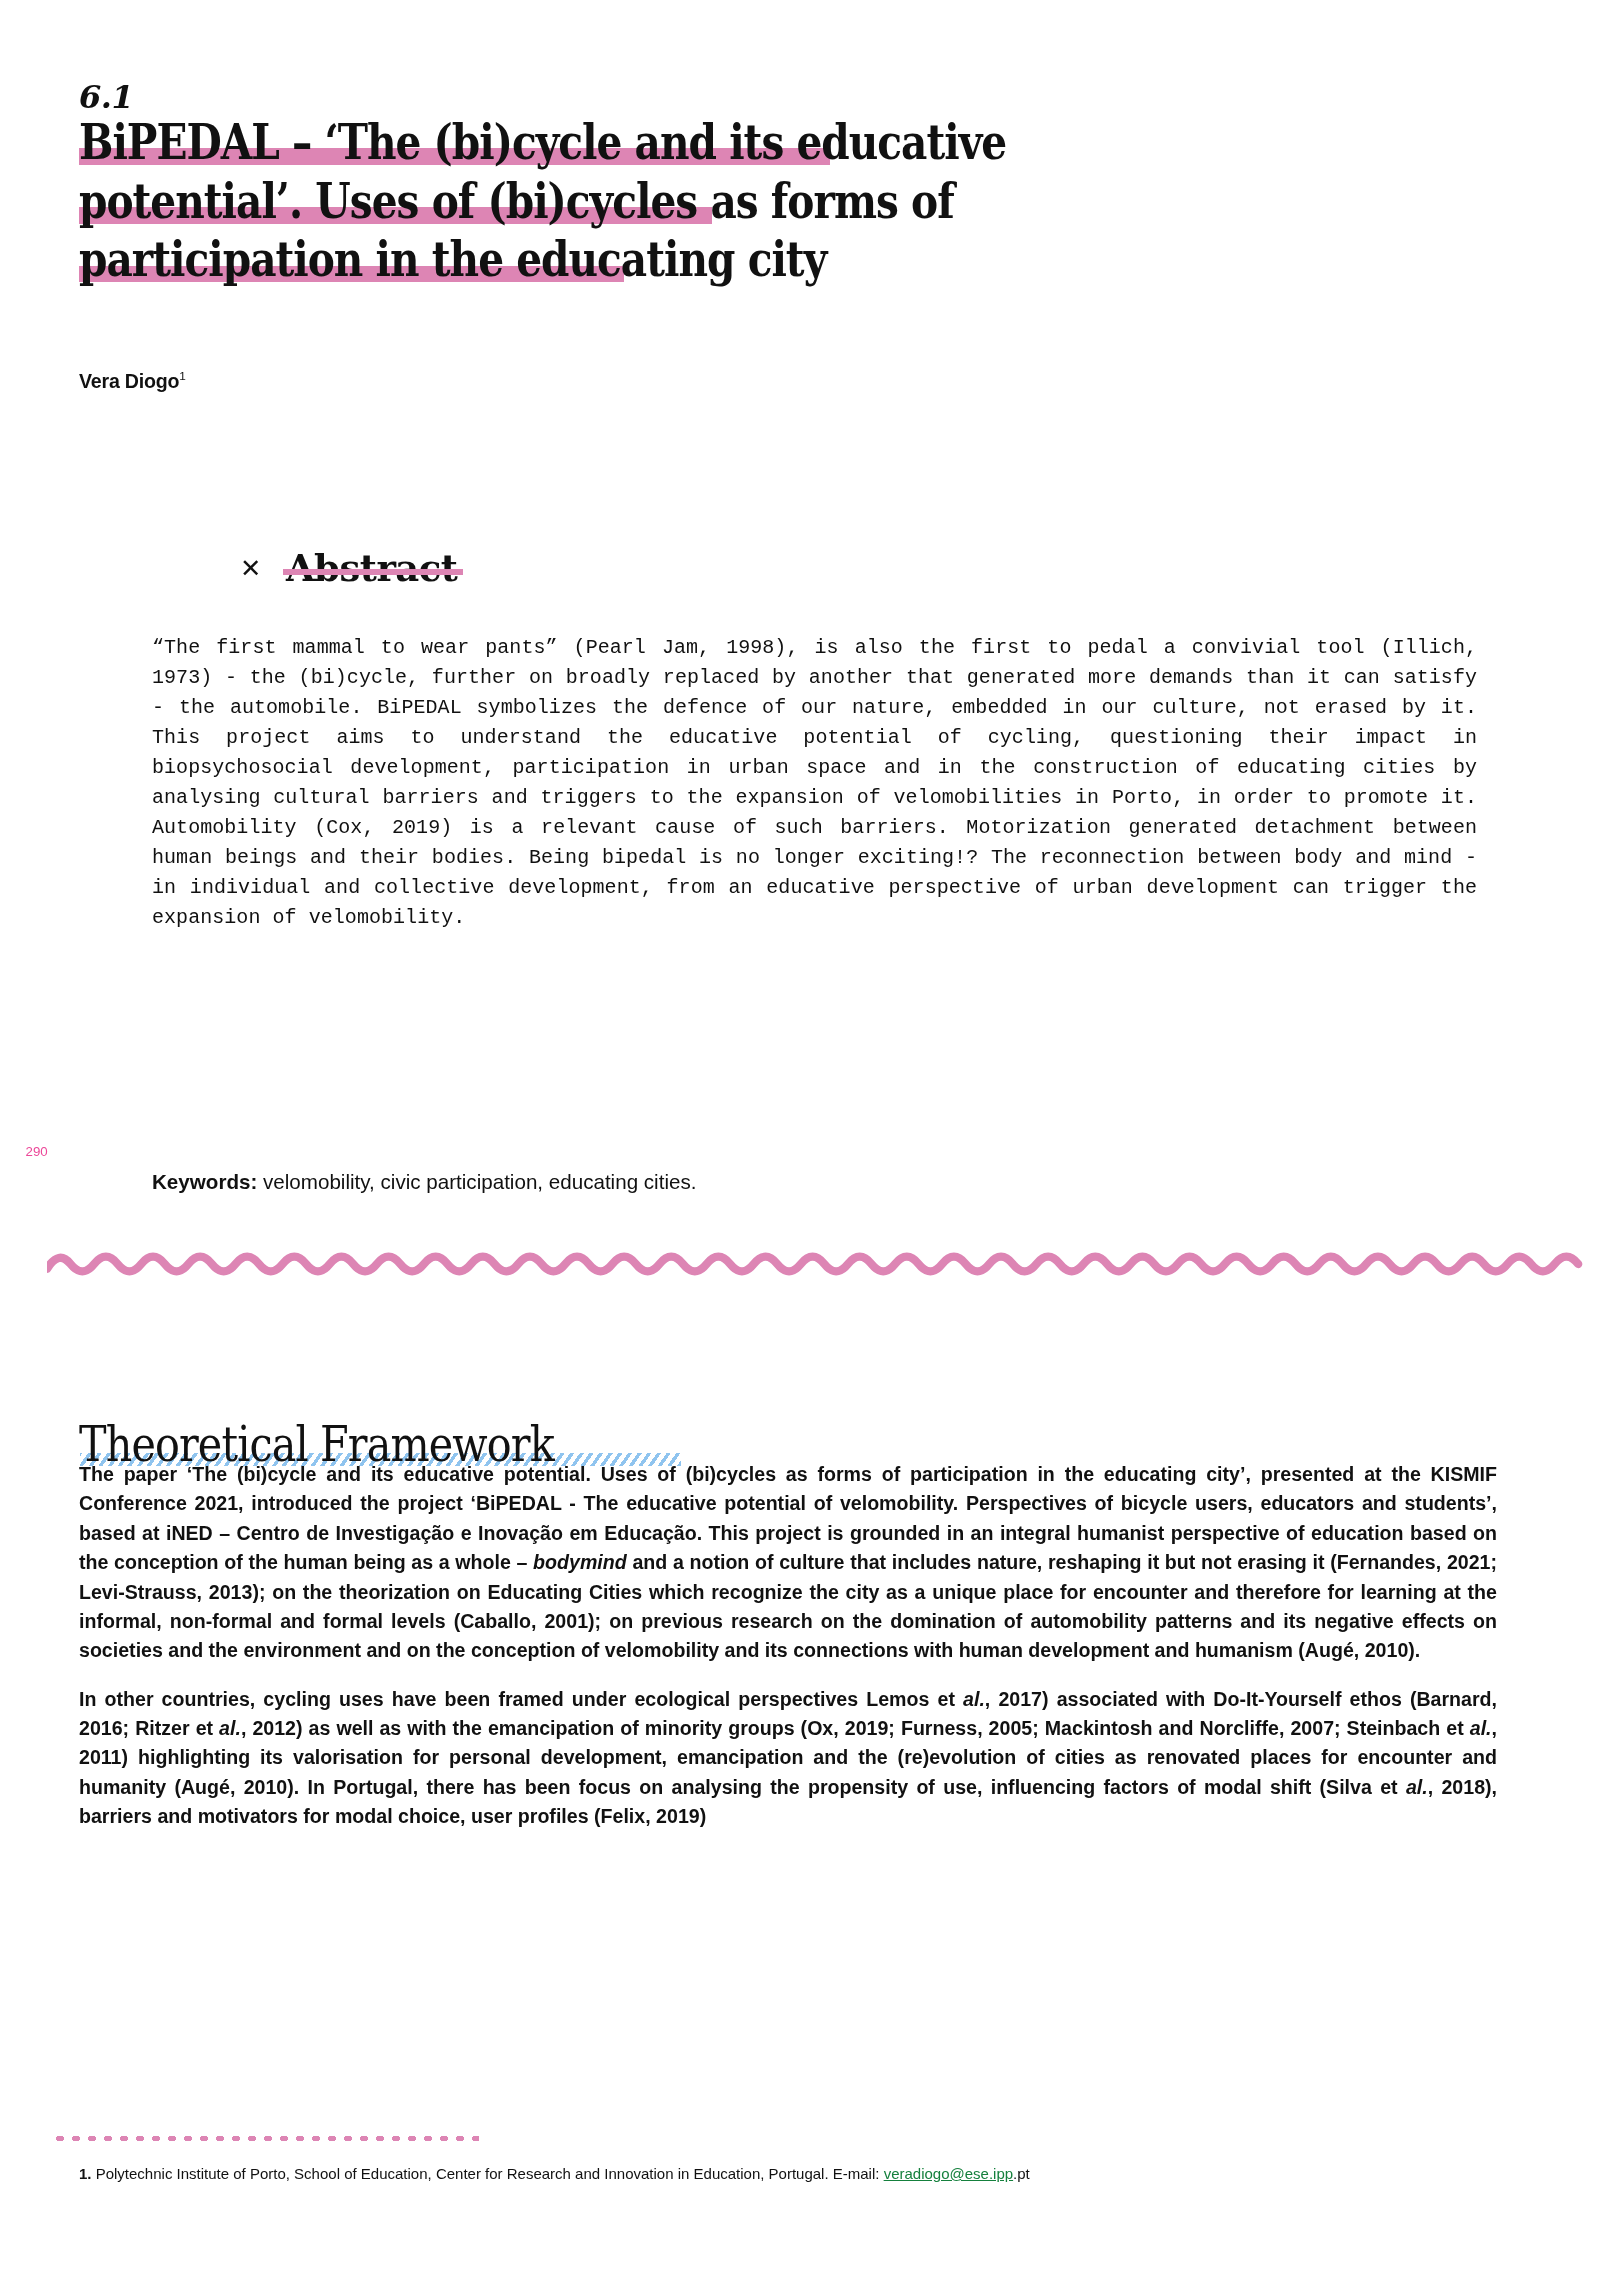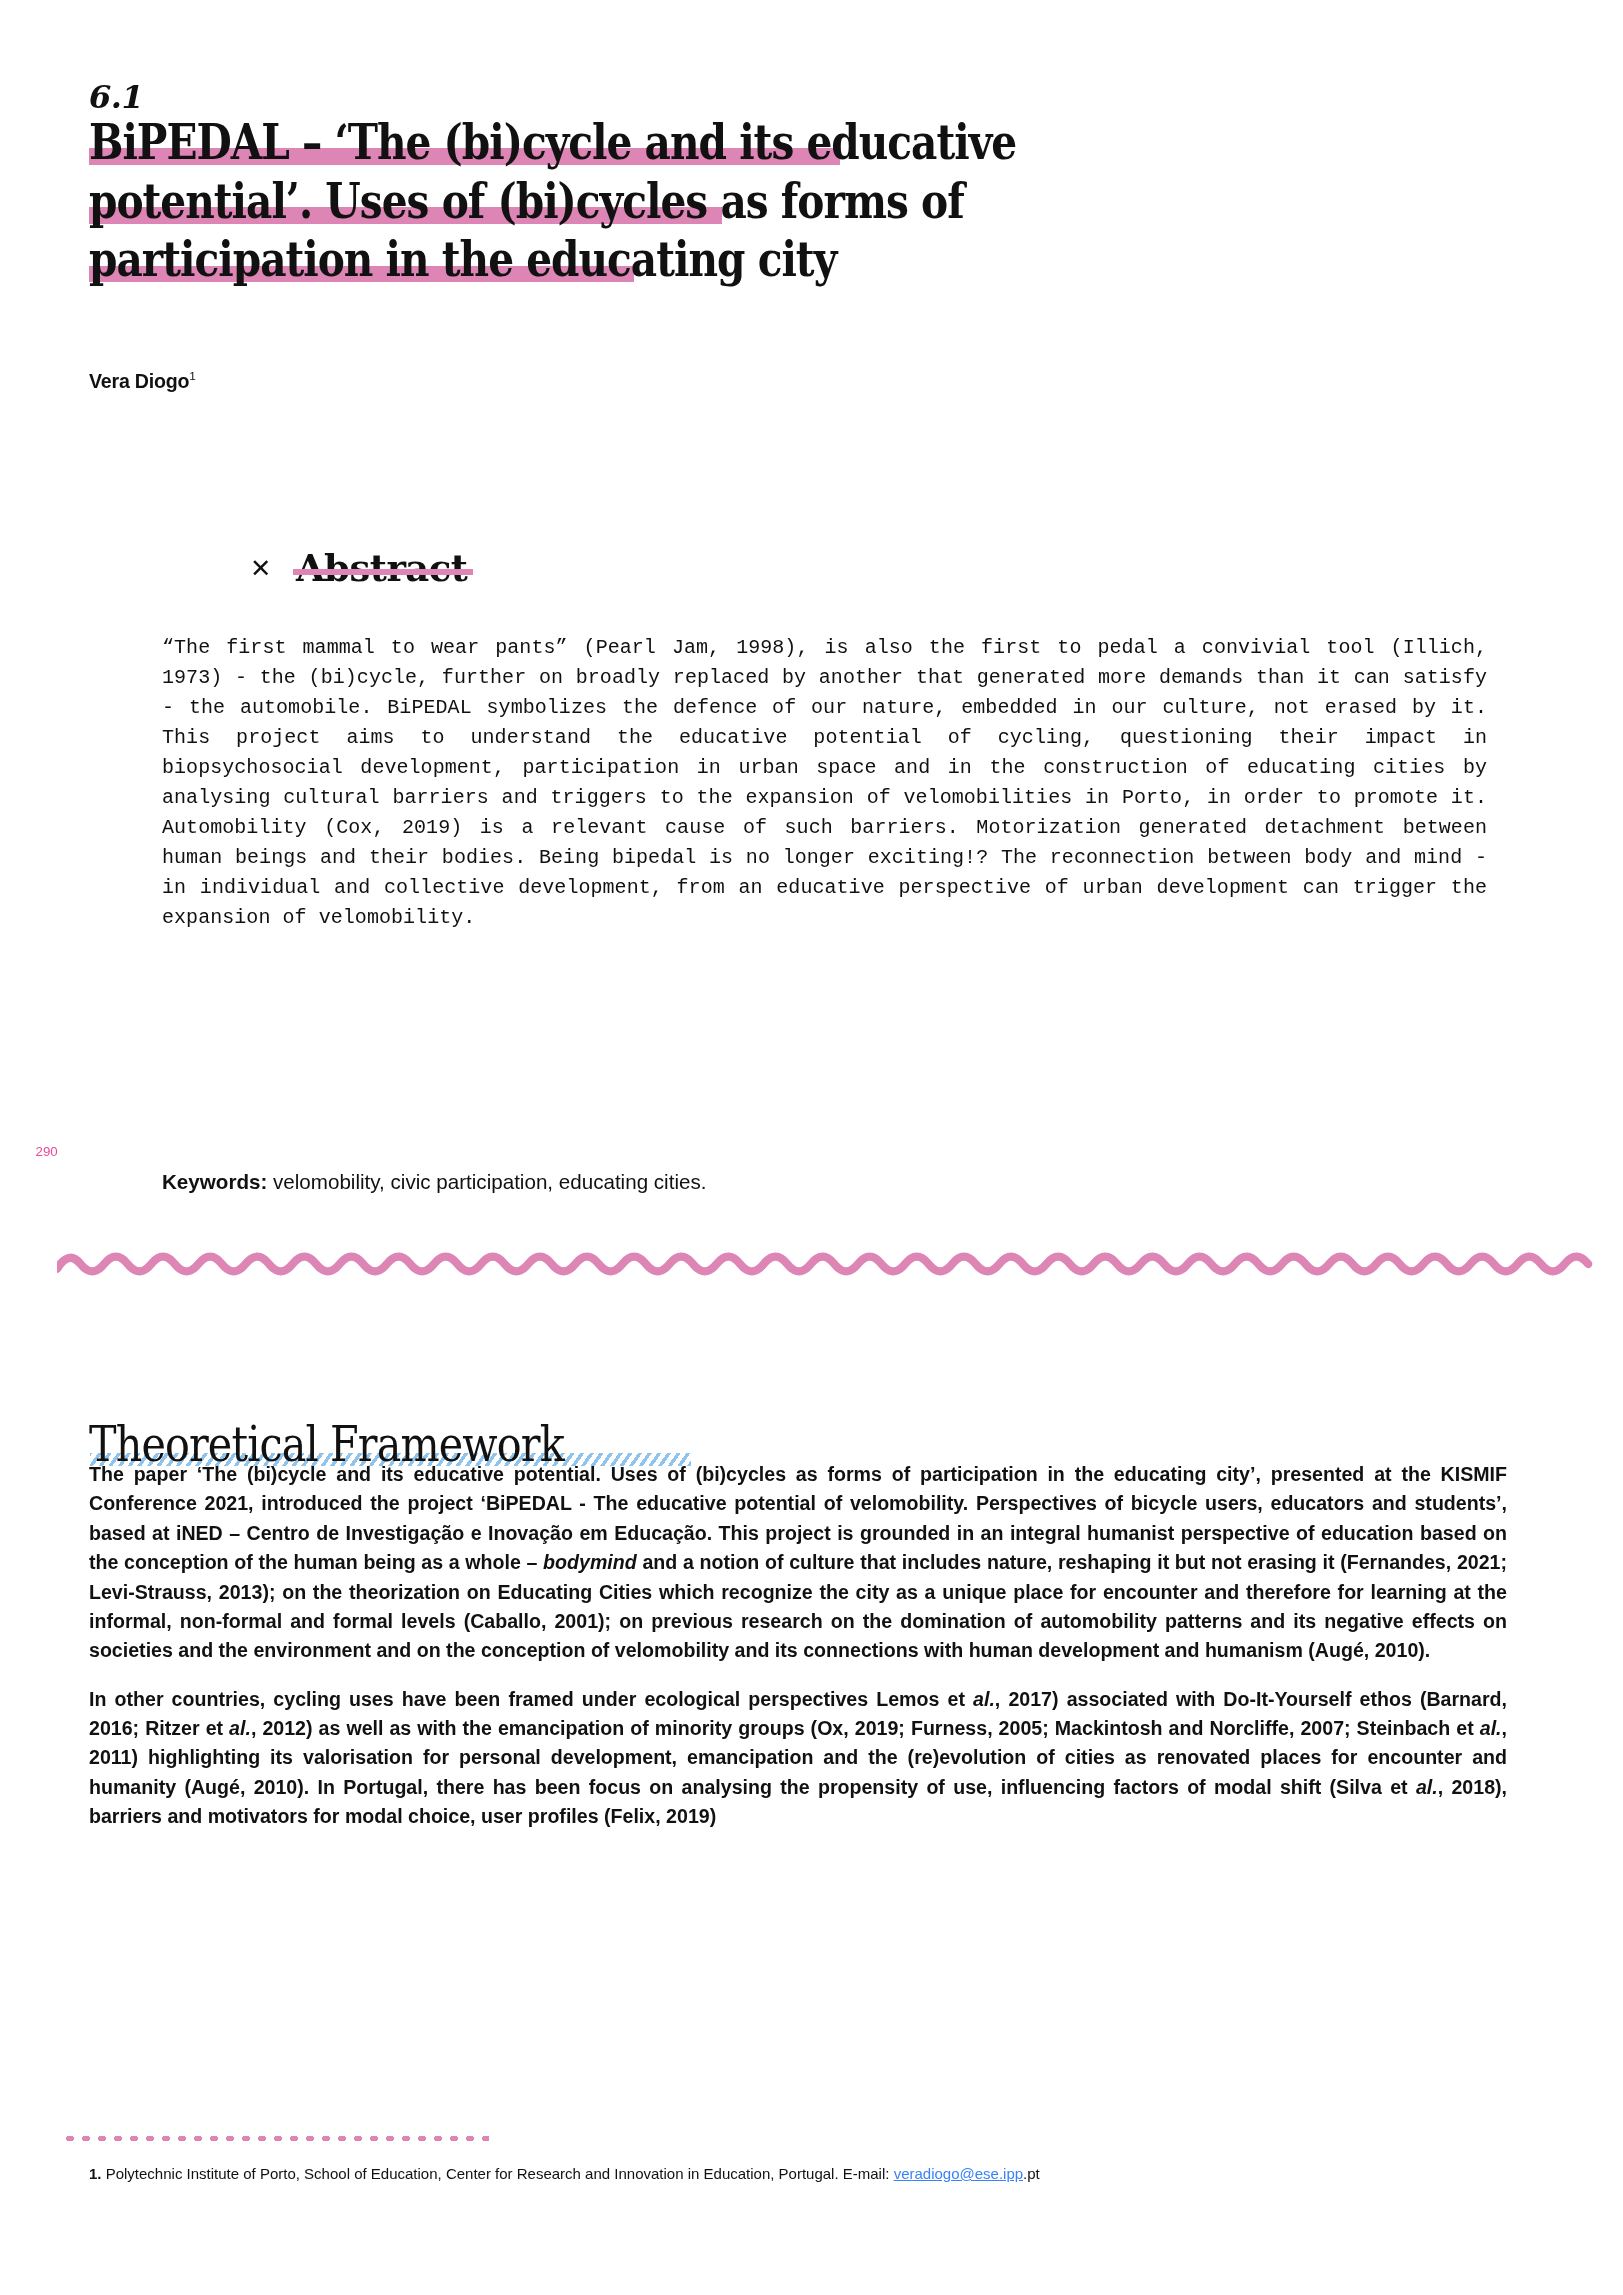--- a/index.html
+++ b/index.html
@@ -12,21 +12,20 @@
     height: 2295px;
     position: relative;
     font-family: "Liberation Sans", sans-serif;
     color: #111111;
     overflow: hidden;
   }
 
   .page {
     position: absolute;
     inset: 0;
-    margin-left: 10px;
   }
 
   
   .title-block {
     position: absolute;
     left: 79px;
     top: 74px;
     width: 1409px;
   }
   .section-number {
@@ -231,21 +230,21 @@
     left: 79px;
     top: 2160px;
     width: 1418px;
     font-family: "Liberation Sans", sans-serif;
     font-size: 15px;
     line-height: 28.5px;
     color: #111;
   }
   .footnote b { font-weight: 700; }
   .footnote .link {
-    color: #3b82f6;
+    color: #15803d;
     text-decoration: underline;
     text-align: right;
   }
 </style>
 </head>
 <body>
 
 <div class="page">
 
   <div class="title-block">

